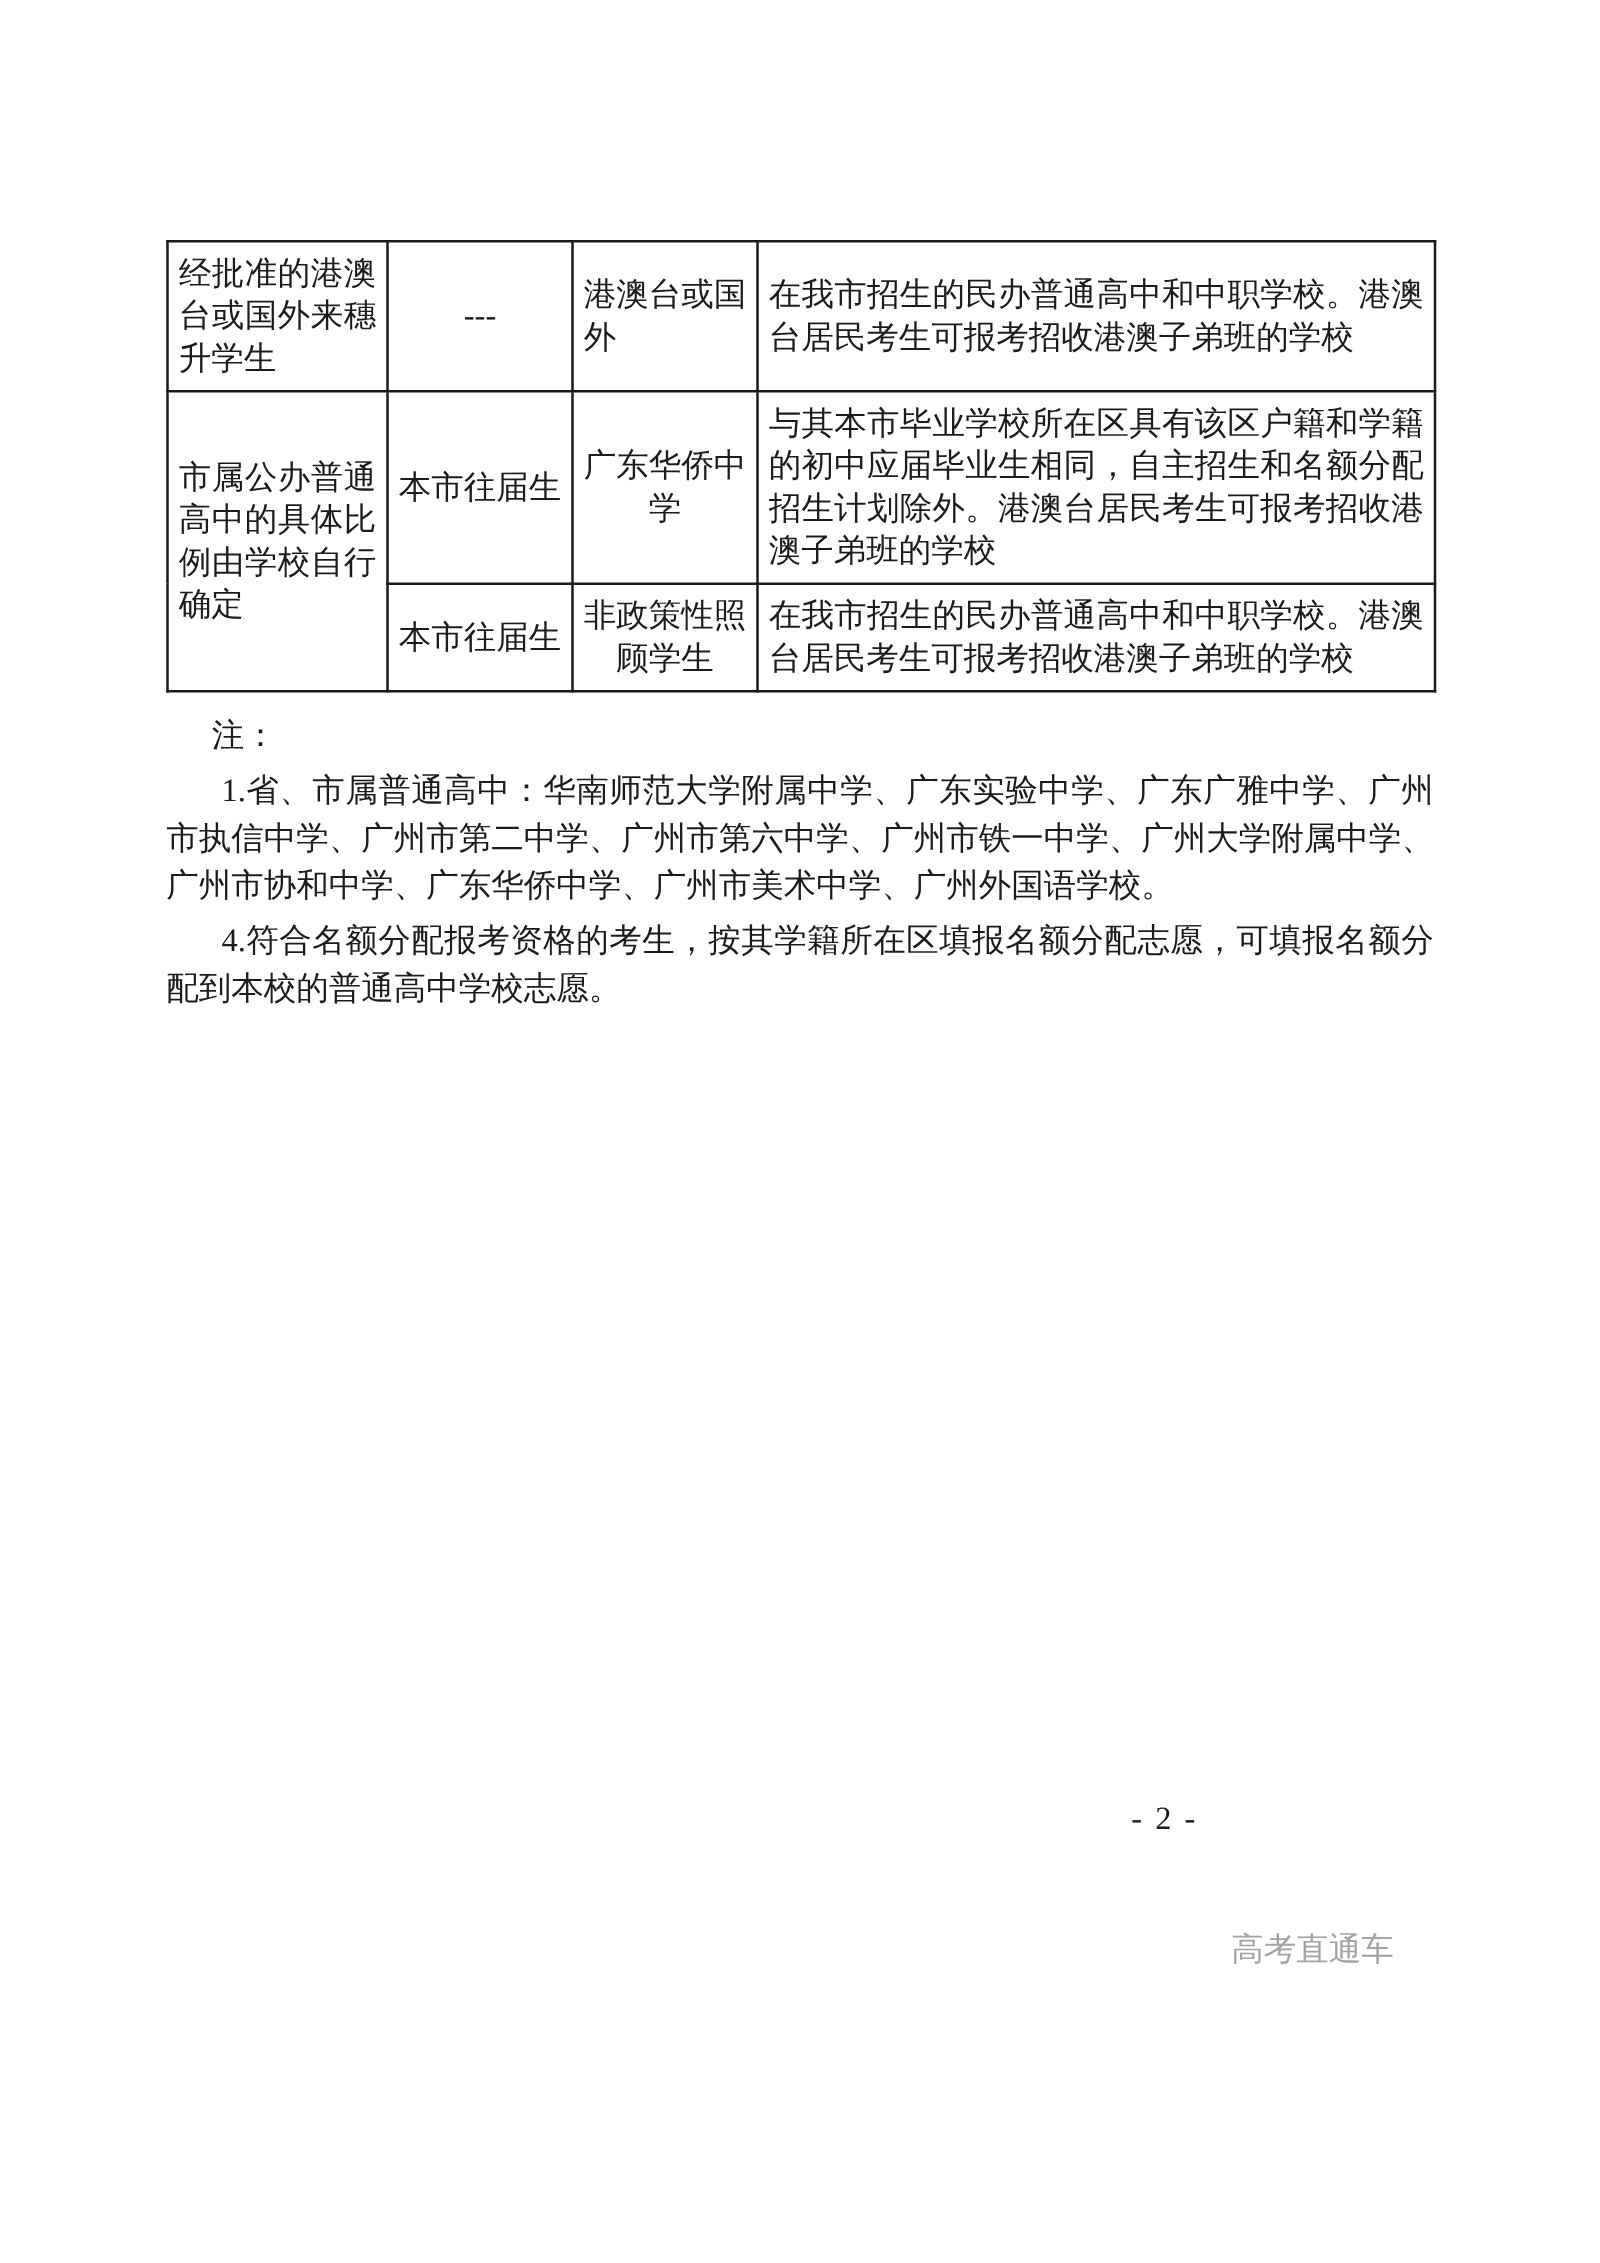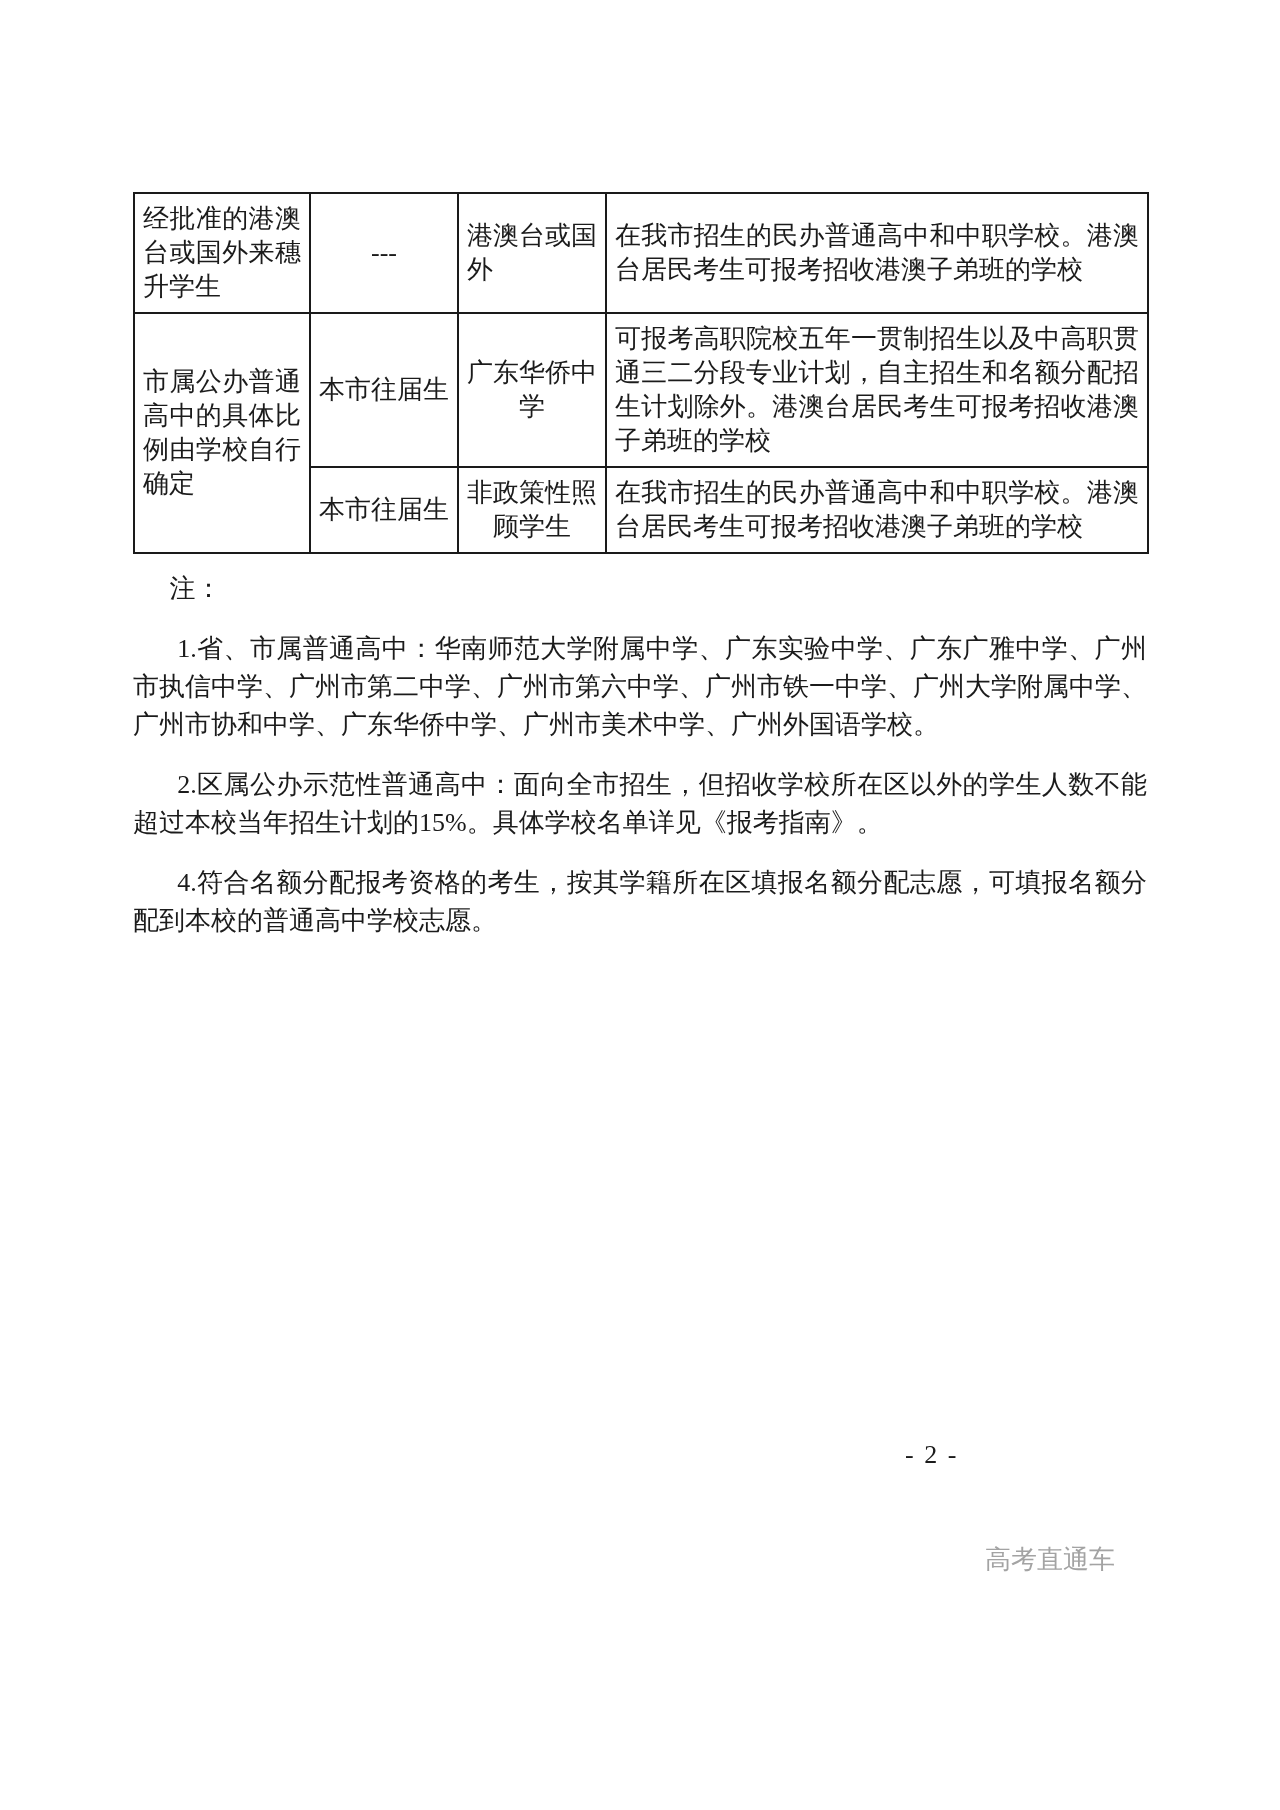--- a/index.html
+++ b/index.html
@@ -47,21 +47,21 @@
       font-size: 26px;
       line-height: 38px;
       text-align: justify;
       word-break: break-all;
     }
     .notes .note-label {
       text-indent: 1.4em;
     }
     .notes p.note-item {
       text-indent: 1.7em;
-      margin-top: 22px;
+      margin-top: 6px;
     }
     .page-number {
       position: absolute;
       left: 905px;
       top: 1440px;
       font-size: 26px;
       letter-spacing: 2px;
       color: #1b1b1b;
     }
     .watermark {
@@ -90,34 +90,33 @@
         <tr>
           <td>经批准的港澳台或国外来穗升学生</td>
           <td class="center">---</td>
           <td>港澳台或国外</td>
           <td>在我市招生的民办普通高中和中职学校。港澳台居民考生可报考招收港澳子弟班的学校</td>
         </tr>
         <tr>
           <td rowspan="2">市属公办普通高中的具体比例由学校自行确定</td>
           <td class="center">本市往届生</td>
           <td class="center">广东华侨中学</td>
-          <td>可报考高职院校五年一贯制招生以及中高职贯通三二分段专业计划，自主招生和名额分配招生计划除外。港澳台居民考生可报考招收港澳子弟班的学校</td>
+          <td>与其本市毕业学校所在区具有该区户籍和学籍的初中应届毕业生相同，自主招生和名额分配招生计划除外。港澳台居民考生可报考招收港澳子弟班的学校</td>
         </tr>
         <tr>
           <td class="center">本市往届生</td>
           <td class="center">非政策性照顾学生</td>
           <td>在我市招生的民办普通高中和中职学校。港澳台居民考生可报考招收港澳子弟班的学校</td>
         </tr>
       </tbody>
     </table>
 
     <div class="notes">
       <p class="note-label">注：</p>
       <p class="note-item">1.省、市属普通高中：华南师范大学附属中学、广东实验中学、广东广雅中学、广州市执信中学、广州市第二中学、广州市第六中学、广州市铁一中学、广州大学附属中学、广州市协和中学、广东华侨中学、广州市美术中学、广州外国语学校。</p>
-      <p class="note-item">2.区属公办示范性普通高中：面向全市招生，但招收学校所在区以外的学生人数不能超过本校当年招生计划的15%。具体学校名单详见《报考指南》。</p>
       <p class="note-item">4.符合名额分配报考资格的考生，按其学籍所在区填报名额分配志愿，可填报名额分配到本校的普通高中学校志愿。</p>
     </div>
 
   </div>
 
   <div class="page-number">- 2 -</div>
   <div class="watermark">高考直通车</div>
 </div>
 
 </body></html>

